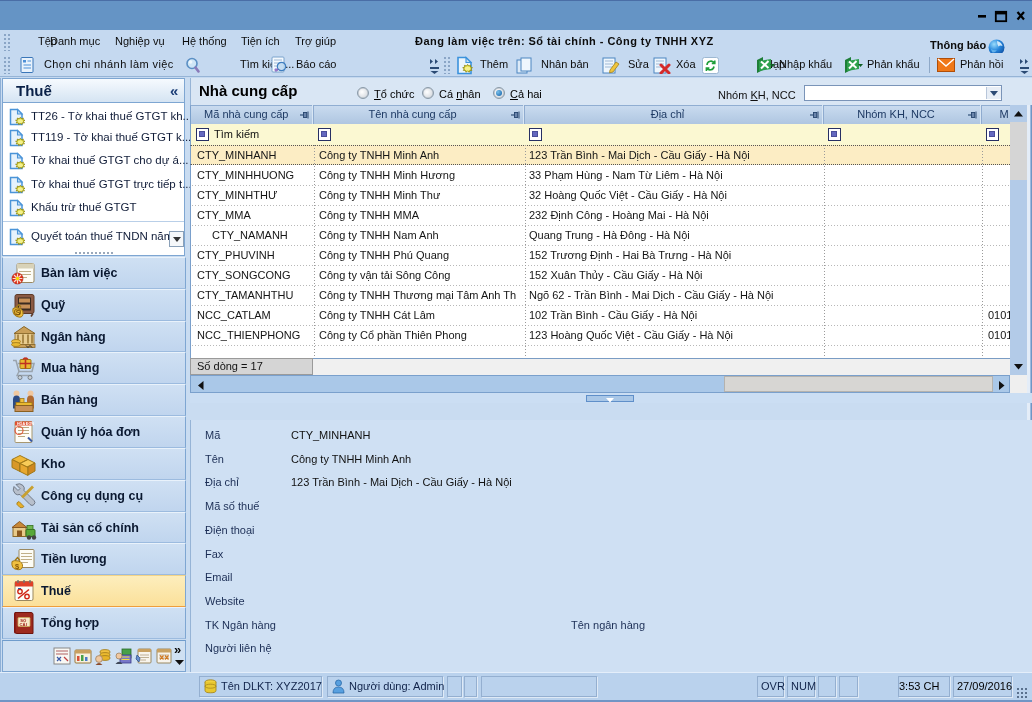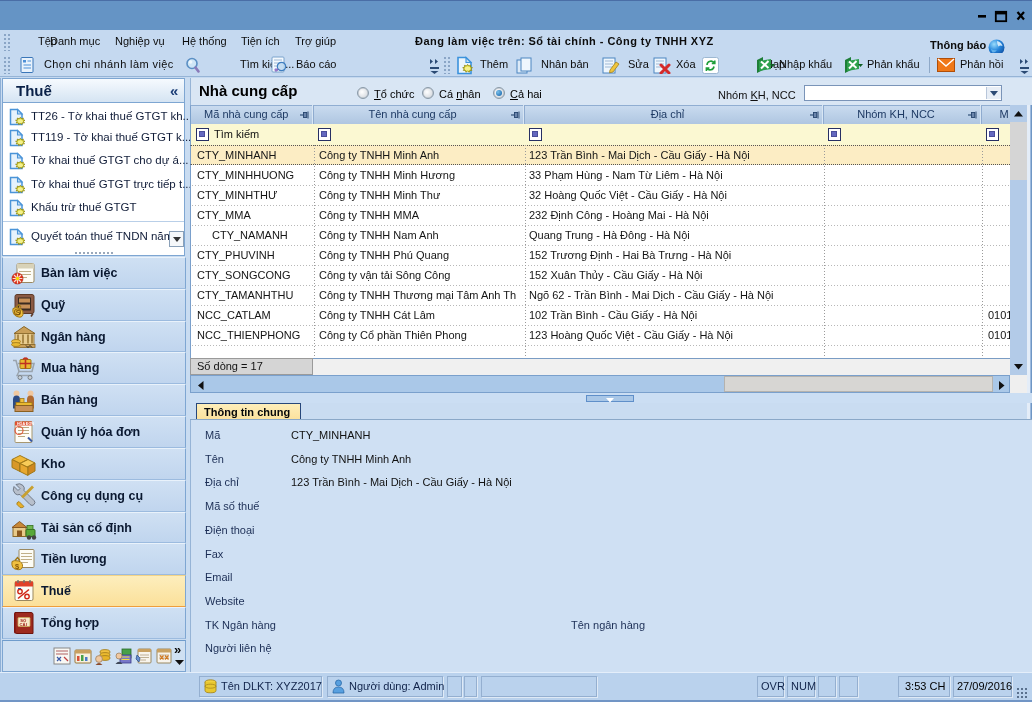--- a/index.html
+++ b/index.html
@@ -311,21 +311,21 @@
 <div class="mbtn" style="top:434px;height:31px;">
           <svg class="micon" width="27" height="27" viewBox="0 0 27 27">
             <rect x="3" y="13" width="13" height="9" fill="#e8ca8a" stroke="#8a6828" stroke-width="1"></rect>
 <path d="M2 13 L9.5 7 L17 13 Z" fill="#c88838" stroke="#8a5820" stroke-width="1"></path>
 <rect x="7" y="16" width="5" height="6" fill="#8a5820"></rect>
 <rect x="16" y="15" width="9" height="7" rx="1" fill="#58a838" stroke="#357020" stroke-width="1"></rect>
 <circle cx="19" cy="23" r="2.2" fill="#444"></circle>
 <circle cx="24" cy="23" r="2.2" fill="#444"></circle>
 <rect x="17" y="11" width="6" height="4" fill="#70b850" stroke="#357020" stroke-width="0.8"></rect>
           </svg>
-          <span class="lbl">Tài sản cố định</span>
+          <span class="lbl">Tài sản cố chính</span>
         </div>
 <div class="mbtn" style="top:465px;height:32px;">
           <svg class="micon" width="27" height="27" viewBox="0 0 27 27">
             <rect x="9" y="4" width="15" height="18" rx="1" fill="#fdfdf6" stroke="#9a8860" stroke-width="1"></rect>
 <path d="M11 8 h11 M11 11 h11 M11 14 h11 M11 17 h7" stroke="#c0b088" stroke-width="1"></path>
 <path d="M2 16 q-1 7 4.5 8 q5.5 1 6 -3 q0.5 -4 -4 -5.5 q-4.5 -1 -6.5 0.5" fill="#f0c040" stroke="#a07818" stroke-width="1"></path>
 <path d="M5 15 l2.5 -3 l2.5 3" fill="none" stroke="#a07818" stroke-width="1.4"></path>
 <text x="5" y="23" font-size="7.5" fill="#8a5c0a" font-weight="bold">$</text>
           </svg>
           <span class="lbl">Tiền lương</span>
@@ -543,26 +543,20 @@
       </div>
 
     <div class="abs" style="left:190px;top:315px;width:842px;height:10px;background:#cbdef3;">
       <div class="abs" style="left:396px;top:2px;width:48px;height:7px;background:#a9c7e7;border:1px solid #5f8fc9;">
         <svg class="abs" style="left:19px;top:1.5px;" width="9" height="5" viewBox="0 0 9 5">
             <path d="M0 0 h8 l-4 4.5 z" fill="#fff"></path>
           </svg>
       </div>
     </div>
 
-    <div class="abs" style="left:190px;top:325px;width:842px;height:17px;">
-      <div class="abs" style="left:6px;top:0;width:105px;height:17px;background:linear-gradient(#fdeeba,#fbe19c);border:1px solid #27477a;border-bottom:none;">
-        <span class="abs" style="left:7px;top:2px;font-weight:bold;color:#05070a;">Thông tin chung</span>
-      </div>
-      <div class="abs" style="left:0;top:16px;width:842px;height:1px;background:#8aa8c8;"></div>
-    </div>
     <div id="detail" class="abs" style="left:190px;top:342px;width:842px;height:252px;background:#cfe0f3;border-left:1px solid #96b4d6;">
         <span class="dlbl" style="top:9.0px;">Mã</span>
 <span class="dval" style="top:9.0px;">CTY_MINHANH</span>
 <span class="dlbl" style="top:32.7px;">Tên</span>
 <span class="dval" style="top:32.7px;">Công ty TNHH Minh Anh</span>
 <span class="dlbl" style="top:56.4px;">Địa chỉ</span>
 <span class="dval" style="top:56.4px;">123 Trần Bình - Mai Dịch - Cầu Giấy - Hà Nội</span>
 <span class="dlbl" style="top:80.1px;">Mã số thuế</span>
 <span class="dlbl" style="top:103.8px;">Điện thoại</span>
 <span class="dlbl" style="top:127.5px;">Fax</span>
@@ -594,20 +588,20 @@
 <div class="seg" style="left:481px;width:116px;"></div>
 <div class="seg" style="left:757px;width:27px;">
         <span style="left:3px;">OVR</span>
       </div>
 <div class="seg" style="left:787px;width:28px;">
         <span style="left:3px;">NUM</span>
       </div>
 <div class="seg" style="left:818px;width:18px;"></div>
 <div class="seg" style="left:839px;width:19px;"></div>
 <div class="seg" style="left:898px;width:52px;">
-        <span style="left:6px;color:#000;">3:53 CH</span>
+        <span style="left:0;color:#000;">3:53 CH</span>
       </div>
 <div class="seg" style="left:953px;width:59px;">
         <span style="left:3px;color:#000;">27/09/2016</span>
       </div>
 <div class="abs" style="left:1016px;top:14px;width:12px;height:12px;background-image:radial-gradient(circle at 2px 2px,#5a718e 1px,transparent 1.3px);background-size:4px 4px;"></div>
     </div>
 </div>
 
 </body></html>

